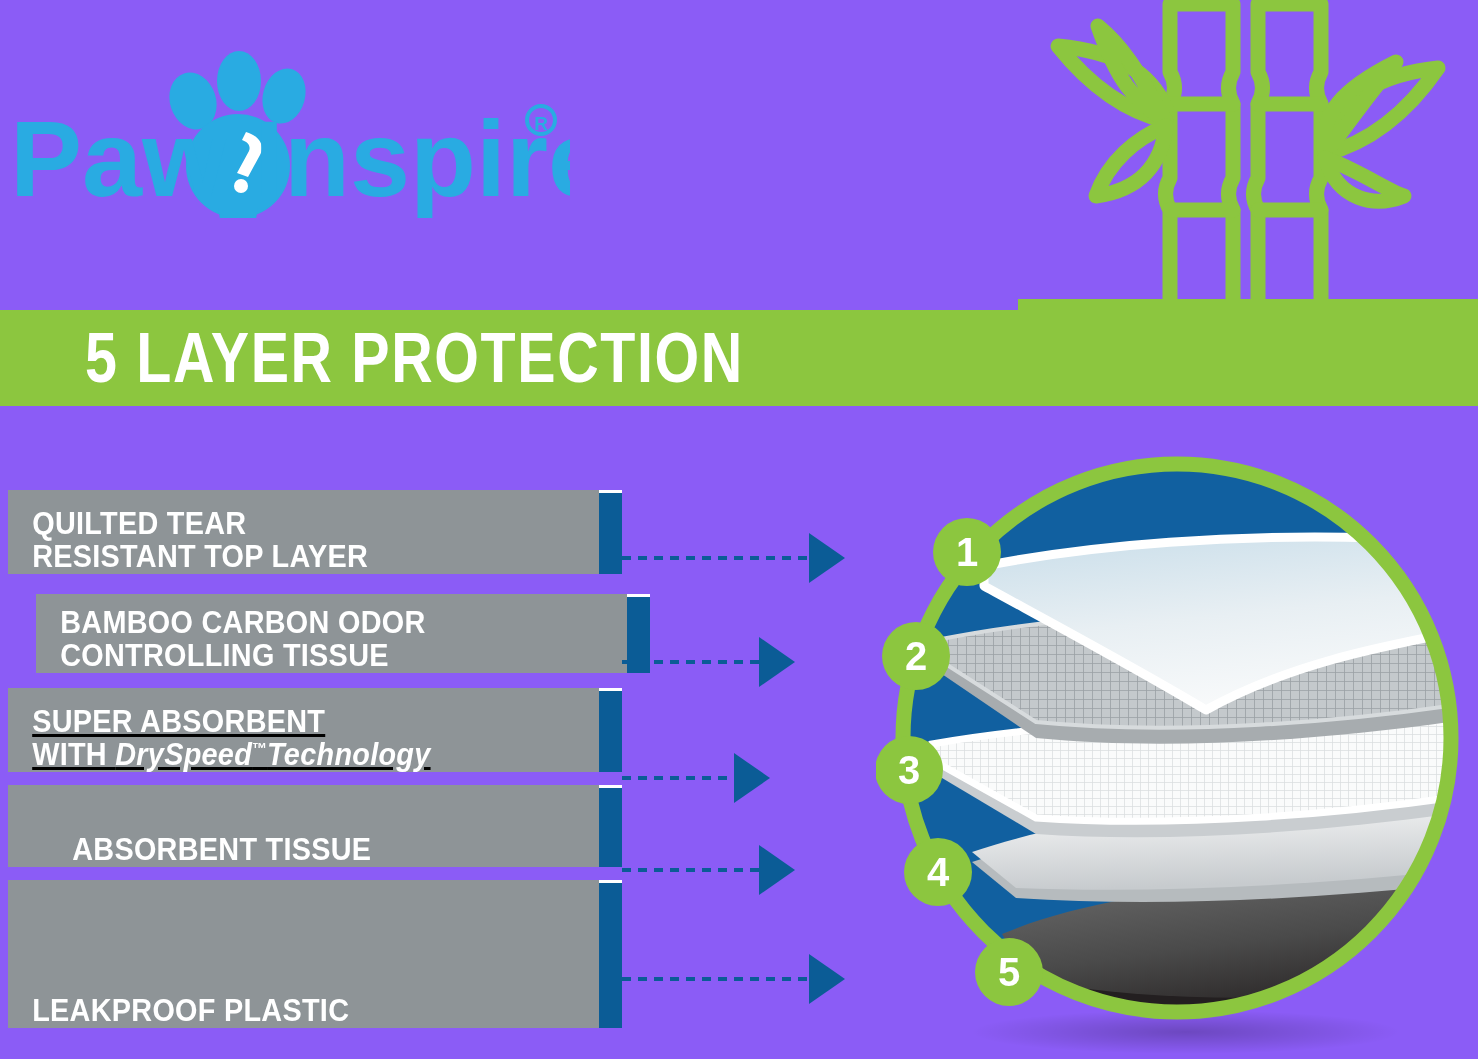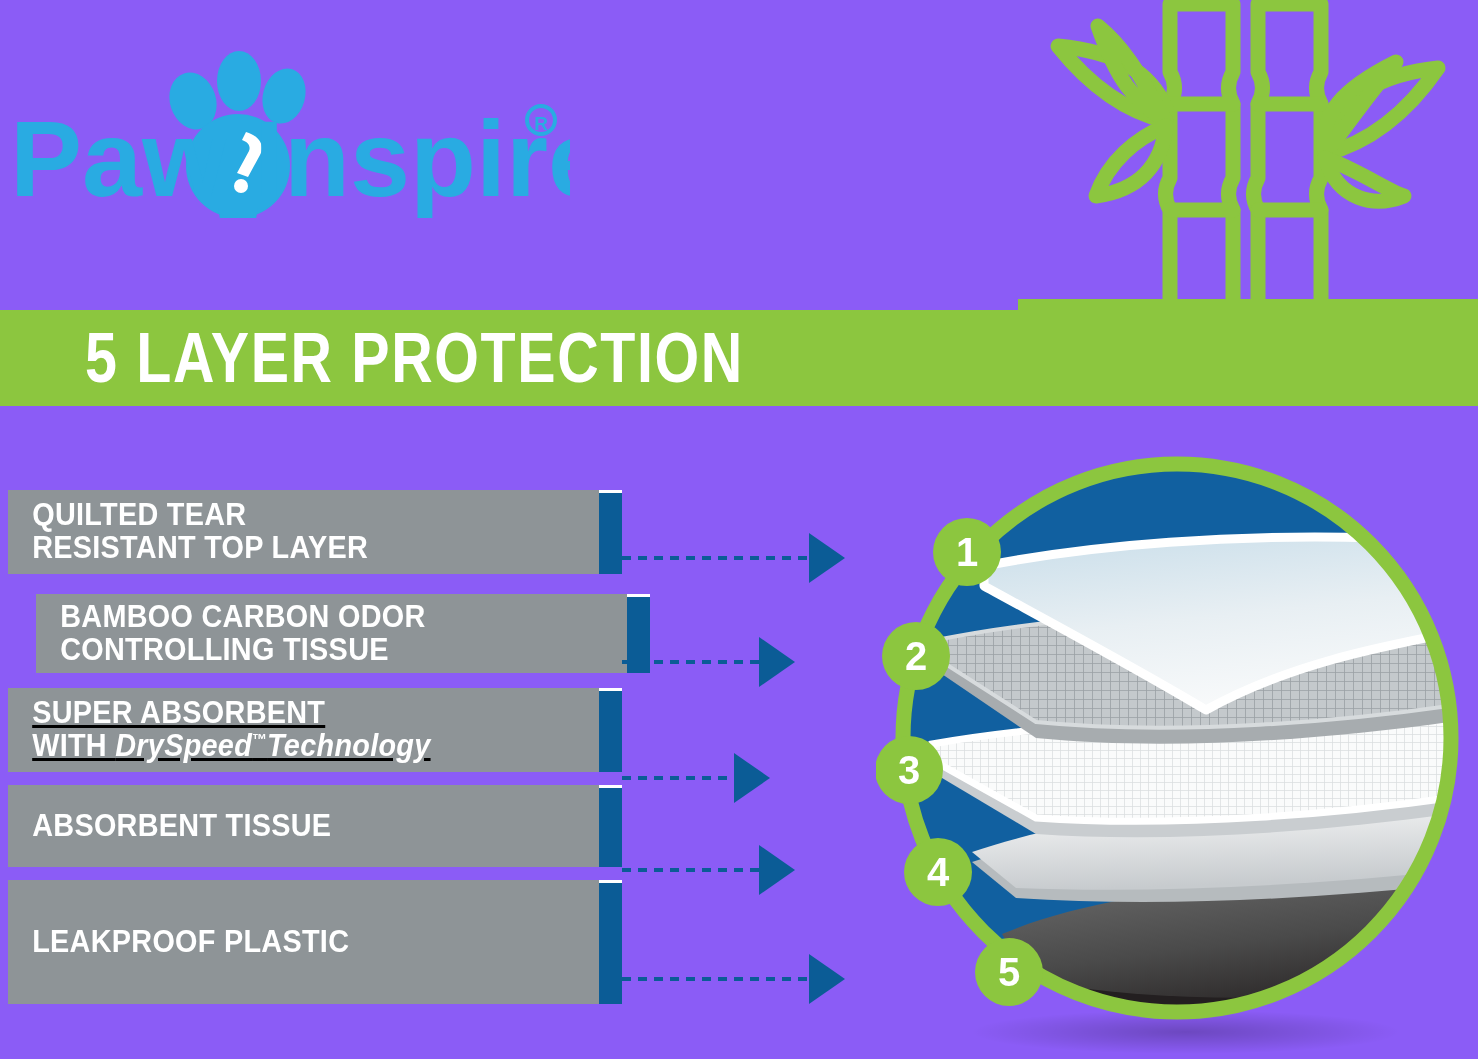--- a/index.html
+++ b/index.html
@@ -34,21 +34,21 @@
     transform-origin:center center;
     white-space:nowrap;
     line-height:1;
     padding-left:14px;
   }
 
   
   .bar {
     position:absolute; left:8px;
     background:#8E9497;
-    display:flex; align-items:center;
+    display:flex; align-items:flex-end;
   }
   .bar .bar-text {
     color:#ffffff;
     font-family:"Liberation Sans Narrow","Liberation Sans",sans-serif;
     font-weight:bold;
     font-size:31px;
     line-height:1.06;
     letter-spacing:0.3px;
     padding-left:26px;
     transform:scaleX(0.93);
@@ -174,28 +174,28 @@
       </div>
   </div>
 
   <div class="bar" style="top:688px;height:84px;width:614px;text-decoration:underline;">
     <div class="bar-text"><span class="tm-line">SUPER ABSORBENT</span><span class="tm-line"><span>WITH </span><span class="tm-italic">DrySpeed</span><span class="tm-sup">™</span><span class="tm-italic">Technology</span></span></div>
     <div class="tab">
         <div class="tab-notch"></div>
       </div>
   </div>
 
-  <div class="bar" style="top:785px;height:82px;width:614px;">
+  <div class="bar" style="top:785px;height:82px;width:614px;padding-left:40px;">
     <div class="bar-text"><span>ABSORBENT TISSUE</span></div>
     <div class="tab">
         <div class="tab-notch"></div>
       </div>
   </div>
 
-  <div class="bar" style="top:880px;height:124px;width:614px;">
+  <div class="bar" style="top:880px;height:148px;width:614px;">
     <div class="bar-text"><span>LEAKPROOF PLASTIC</span></div>
     <div class="tab">
         <div class="tab-notch"></div>
       </div>
   </div>
 
   <div class="arrow" style="left:622px; top:550px; width:223px;">
     <div class="dash" style="width:190px;"></div>
     <div class="head" style="left:187px;"></div>
   </div>

